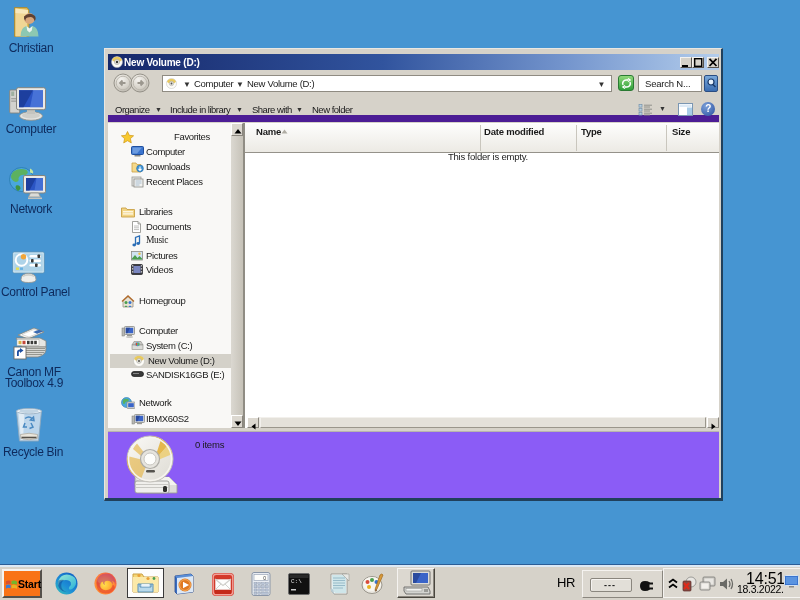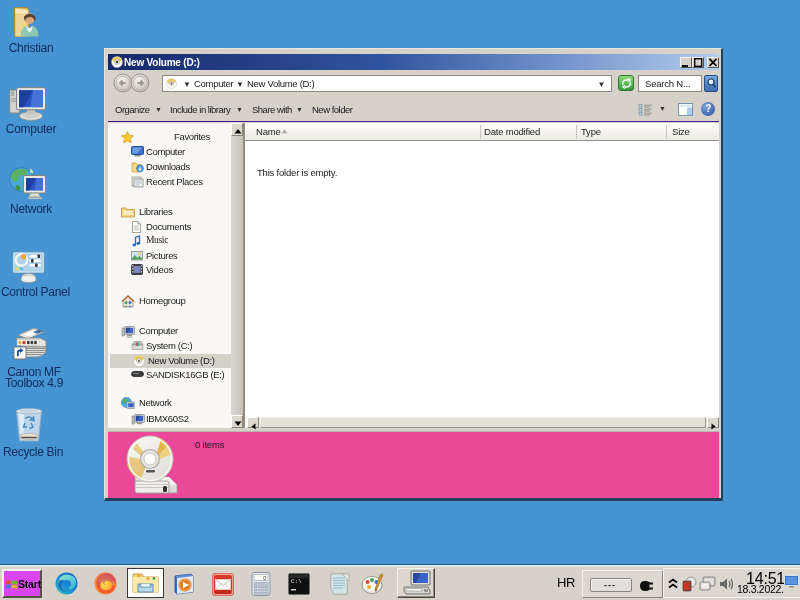--- a/index.html
+++ b/index.html
@@ -15,39 +15,39 @@
   background:linear-gradient(to right,#16286a,#31549e 45%,#7495cd 75%,#b3cdec);
   color:#fff; font-weight:bold; font-size:10px; letter-spacing:-0.1px; line-height:16px; }
 #titlebar .ticon { position:absolute; left:3px; top:2px; }
 #titlebar .ttext { position:absolute; left:16px; top:1px; letter-spacing:-0.2px; }
 .wbtn { position:absolute; top:3px; width:12px; height:11px; background:#d6d2c9;
   border-top:1px solid #f4f2ef; border-left:1px solid #f4f2ef;
   border-right:1px solid #58544e; border-bottom:1px solid #58544e; }
 .wbtn svg { display:block; }
 #addr { position:absolute; left:3px; top:21px; right:2px; height:26px; background:#d6d2c9; }
 #toolbar { position:absolute; left:3px; top:47px; right:2px; height:26px; background:#d6d2c9;
-  border-bottom:1px solid #4c1d95; font-size:9.5px; letter-spacing:-0.5px; color:#1a1a1a; }
+  border-bottom:7px solid #4c1d95; font-size:9.5px; letter-spacing:-0.5px; color:#1a1a1a; }
 #main { position:absolute; left:3px; top:74px; right:2px; bottom:70px; background:#fff; }
 #nav { position:absolute; left:0; top:0; width:123px; bottom:0; background:#f9f8f6; font-size:9.5px; letter-spacing:-0.35px; color:#1a1a1a; }
 #navsb { position:absolute; left:123px; top:0; width:12px; bottom:0; background:#e9e6e0; }
 #navsep { position:absolute; left:135px; top:0; width:2px; bottom:0; background:#908d84; }
 #list { position:absolute; left:137px; top:0; right:0; bottom:0; background:#fff; }
-#lhead { position:absolute; left:0; top:1px; right:0; height:17px;
+#lhead { position:absolute; left:0; top:1px; right:0; height:29px;
   background:linear-gradient(#fdfdfc,#eceae4); border-bottom:1px solid #95928a;
-  font-size:9.5px; letter-spacing:-0.2px; color:#1a1a1a; }
+  font-size:9.5px; letter-spacing:-0.2px; color:#1a1a1a;font-weight:bold; }
 #lhead .col { position:absolute; top:1px; line-height:13px; }
 #lhead .sep { position:absolute; top:1px; bottom:1px; width:1px; background:#c9c6bd; }
-#empty { position:absolute; left:12px; right:0; top:28px; text-align:left; font-size:9.5px; letter-spacing:-0.2px; color:#1a1a1a;margin-top:16px; }
+#empty { position:absolute; left:12px; right:0; top:28px; text-align:center; font-size:9.5px; letter-spacing:-0.2px; color:#1a1a1a; }
 #hscroll { position:absolute; left:2px; right:0px; bottom:0; height:11px; background:#e9e6e0; }
-#details { position:absolute; left:3px; right:2px; bottom:0; height:67px; background:#ec4899;
+#details { position:absolute; left:3px; right:2px; bottom:0; height:67px; background:#8b5cf6;
   border-top:1px solid #b8b5ad; font-size:9.5px; letter-spacing:-0.2px; color:#1a1a1a;margin-top:24px; }
 #taskbar { position:absolute; left:0; top:564px; width:800px; height:36px;
   background:#d6d2c9; border-top:1px solid #2a5d97; }
 #taskbar .topline { position:absolute; left:0; top:0; width:800px; height:2px; background:#dce9f5; }
-#startbtn { position:absolute; left:2px; top:4px; width:40px; height:29px; background:#d946ef;
+#startbtn { position:absolute; left:2px; top:4px; width:40px; height:29px; background:#f97316;
   border-top:2px solid #f5f3f0; border-left:2px solid #f5f3f0;
   border-right:2px solid #55514b; border-bottom:2px solid #55514b;
   font-size:11px; font-weight:bold; color:#000; }
 .tbicon { position:absolute; top:7px; }
 .traytxt { position:absolute; font-size:9.5px; letter-spacing:-0.2px; color:#000; }
 .nrow { position:absolute; left:0; width:123px; height:14px; }
 .nrow.sel { background:#d4d1c9; left:2px; width:121px; }
 .nico { position:absolute; top:1px; }
 .ntxt { position:absolute; top:1px; white-space:nowrap; }
 .sbbtn { position:absolute; left:0; width:12px; height:13px; background:#dcd8d0;

